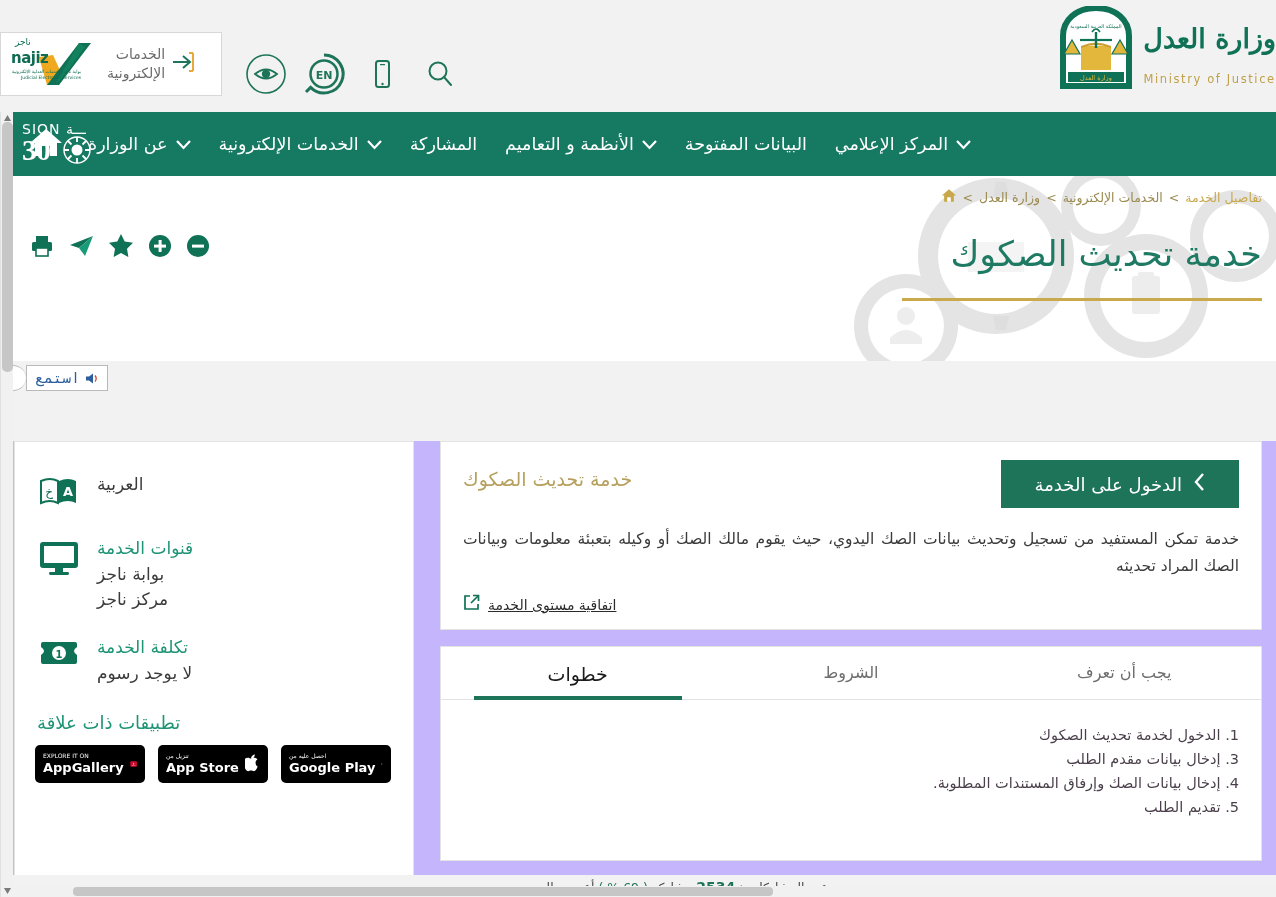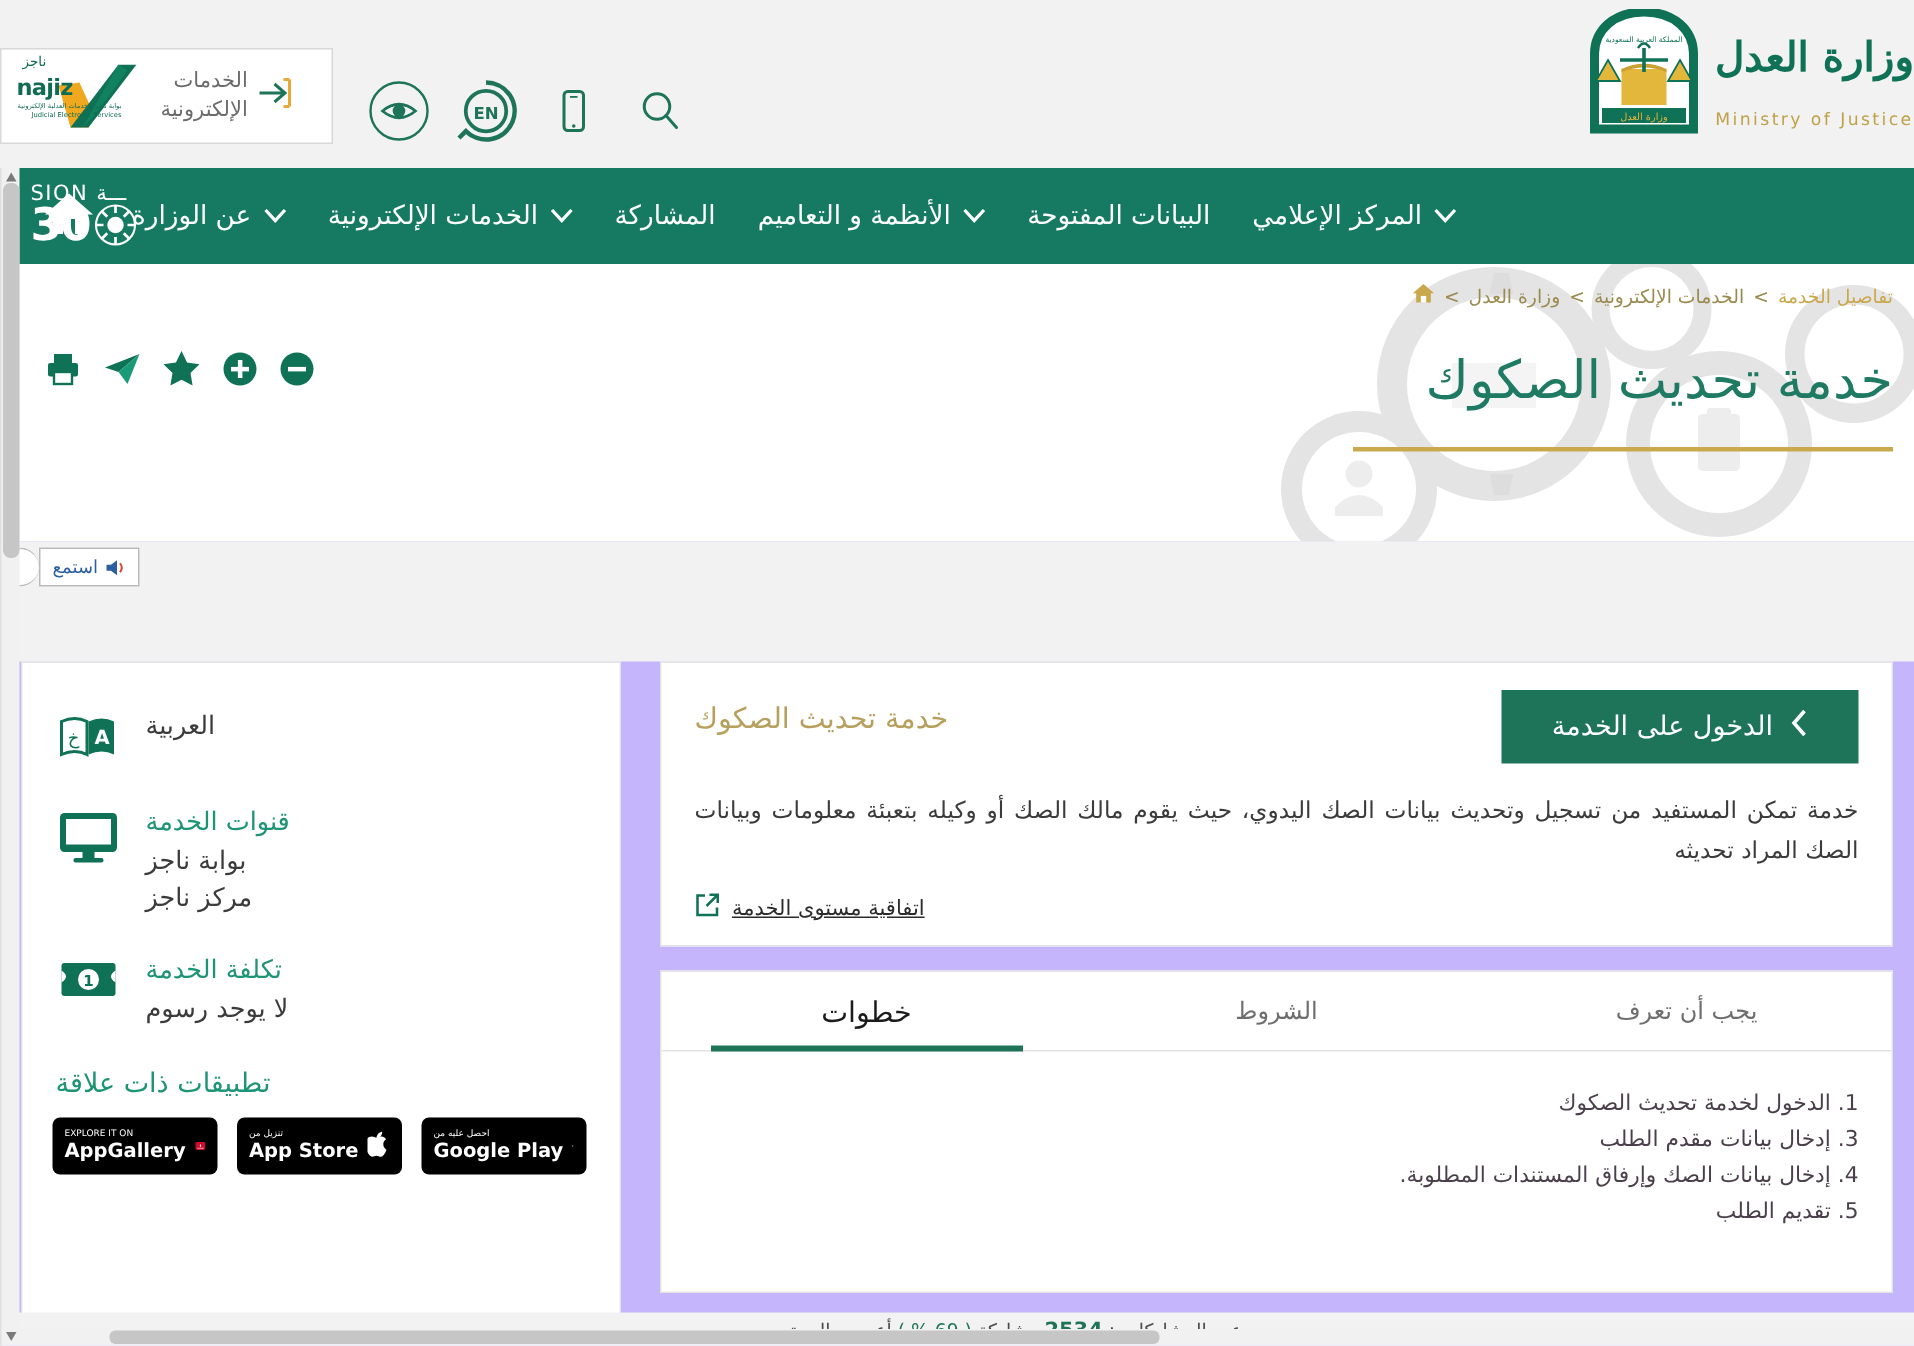--- a/index.html
+++ b/index.html
@@ -32,21 +32,21 @@
   .moj-text { text-align:center; padding-top:10px;}
   .moj-ar { color:#0f7155; font-size:27px; font-weight:bold; letter-spacing:1px; font-family:"DejaVu Serif", serif;}
   .moj-en { color:#bfa14a; font-size:11.5px; letter-spacing:1.6px; margin-top:18px; }
 
   
   .nav { position:relative; height:64px; background:#167a63; display:flex; align-items:center;
          flex-direction:row; justify-content:flex-start; padding-right:12px; }
   .vision { position:absolute; left:0; top:0; height:64px; width:92px; display:flex; align-items:center; }
   .vision-wrap { position:relative; color:#fff; padding-left:4px; }
   .vision-top { font-size:14px; letter-spacing:1px; direction:ltr; white-space:nowrap; margin-right:-14px;}
-  .vision-bot { display:flex; align-items:center; gap:2px; margin-top:-4px; }
+  .vision-bot { display:flex; align-items:center; gap:12px; margin-top:-4px;font-family:Liberation Serif, serif; }
   .vision-30 { font-size:30px; font-weight:bold; letter-spacing:-1px; }
   .navlist { display:flex; flex-direction:row; align-items:center; }
   .nav-item { color:#fff; font-size:17.5px; padding:0 14px; display:flex; align-items:center; gap:8px; cursor:pointer; white-space:nowrap;}
   .nav-home { padding:0 10px 0 18px; }
   .caret { display:inline-block; }
 
   
   .hero { position:relative; height:185px; background:#fff; overflow:hidden; }
   .hero-watermark { position:absolute; right:0; top:-30px; width:430px; height:240px; opacity:1; }
   .crumb { position:absolute; right:14px; top:12px; display:flex; flex-direction:row; align-items:center; gap:6px;
@@ -66,21 +66,21 @@
     display:flex; flex-direction:row-reverse; align-items:stretch;
   }
   .listen-play {
     width:42px; background:#fff; border:1px solid #b9b9b9; border-right:none;
     display:flex; align-items:center; justify-content:center;
     border-radius:0 13px 13px 0;
   }
   .listen-lbl {
     background:#fff; border:1px solid #b9b9b9; padding:0 8px;
     display:flex; flex-direction:row-reverse; align-items:center; gap:5px;
-    font-size:12px; color:#2b5f9e;
+    font-size:15px; color:#2b5f9e;font-family:Liberation Mono, monospace;
   }
 
   
   .content { position:relative; display:flex; flex-direction:row; gap:26px; padding:0 14px; height:445px; }
   .col-main { flex:1 1 auto; order:1; }
   .col-side { width:400px; flex:0 0 400px; order:2; }
 
   .card { background:#fff; border:1px solid #e3e3e3; }
   .svc-card { padding:18px 22px 14px 22px; }
   .svc-head { display:flex; flex-direction:row; align-items:flex-start; justify-content:space-between; }

